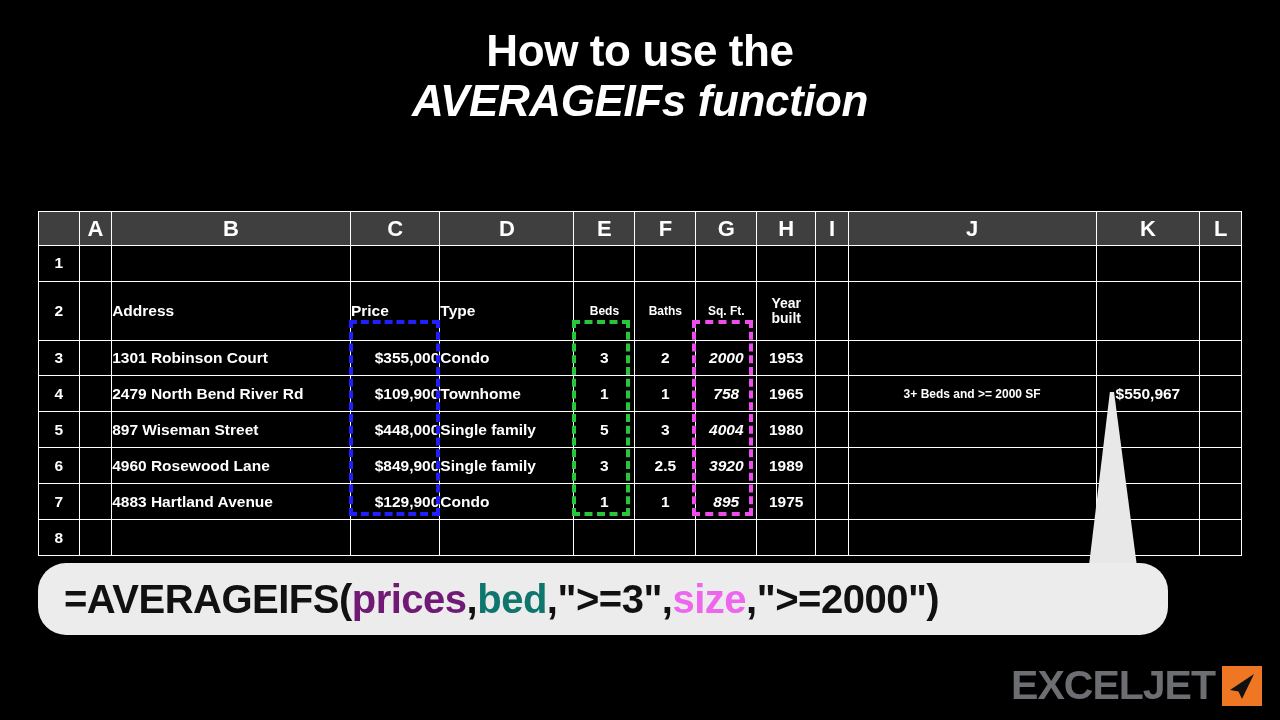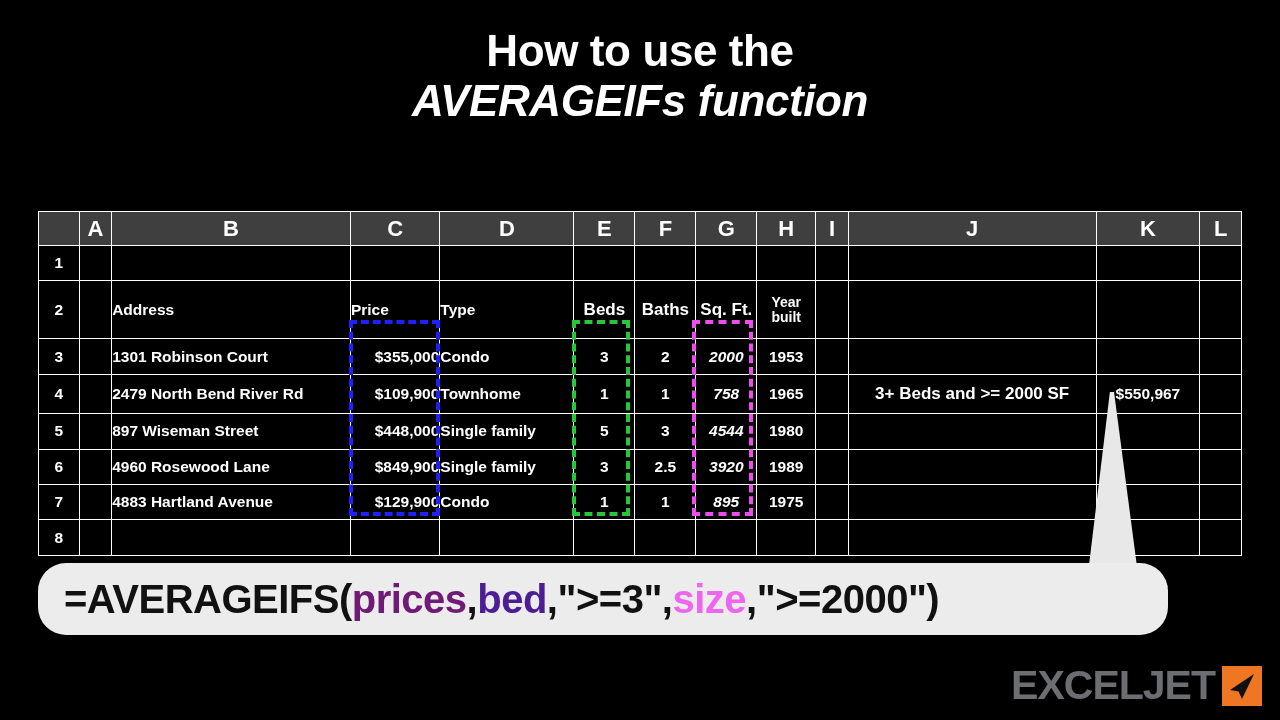--- a/index.html
+++ b/index.html
@@ -70,21 +70,21 @@
     background: #4b19e6;
     color: #ffffff;
     border: 1px solid #b39ddb;
   }
   td.lbl.two {
     white-space: normal;
     line-height: 15px;
     font-size: 14px;
     text-align: center;
   }
-  td.lbl.sm { font-size: 17px; }
+  td.lbl.sm { font-size: 12px; }
 
   
   td.hl-blue  { background: #0a0a2e; }
   td.hl-green { background: #04210a; }
   td.hl-pink  { background: #1d0c1d; font-style: italic; }
   td.hl-blue-lite { background: #141449; }
 
   
   .dash {
     position: absolute;
@@ -111,21 +111,21 @@
     background: #ececec;
     border-radius: 28px;
     display: flex; align-items: center;
     padding-left: 26px;
     font-size: 40px; font-weight: bold;
     color: #111111;
     letter-spacing: -0.5px;
     white-space: nowrap;
   }
   .f-prices { color: #701a75; }
-  .f-bed    { color: #4c1d95; }
+  .f-bed    { color: #0f766e; }
   .f-size   { color: #ee66ee; }
 
   
   .logo {
     position: absolute; right: 18px; bottom: 14px;
     display: flex; align-items: center; gap: 7px;
   }
   .logo-text {
     color: #6d6e71;
     font-size: 41px;
@@ -250,21 +250,21 @@
       </tr>
 
       <tr>
         <td class="rowhdr">5</td>
         <td></td>
         <td class="l">897 Wiseman Street</td>
         <td class="r hl-blue-lite">$448,000</td>
         <td class="l">Single family</td>
         <td class="c hl-green">5</td>
         <td class="c">3</td>
-        <td class="c hl-pink">4544</td>
+        <td class="c hl-pink">4004</td>
         <td class="c">1980</td>
         <td></td>
         <td></td>
         <td></td>
         <td></td>
       </tr>
 
       <tr>
         <td class="rowhdr">6</td>
         <td></td>

